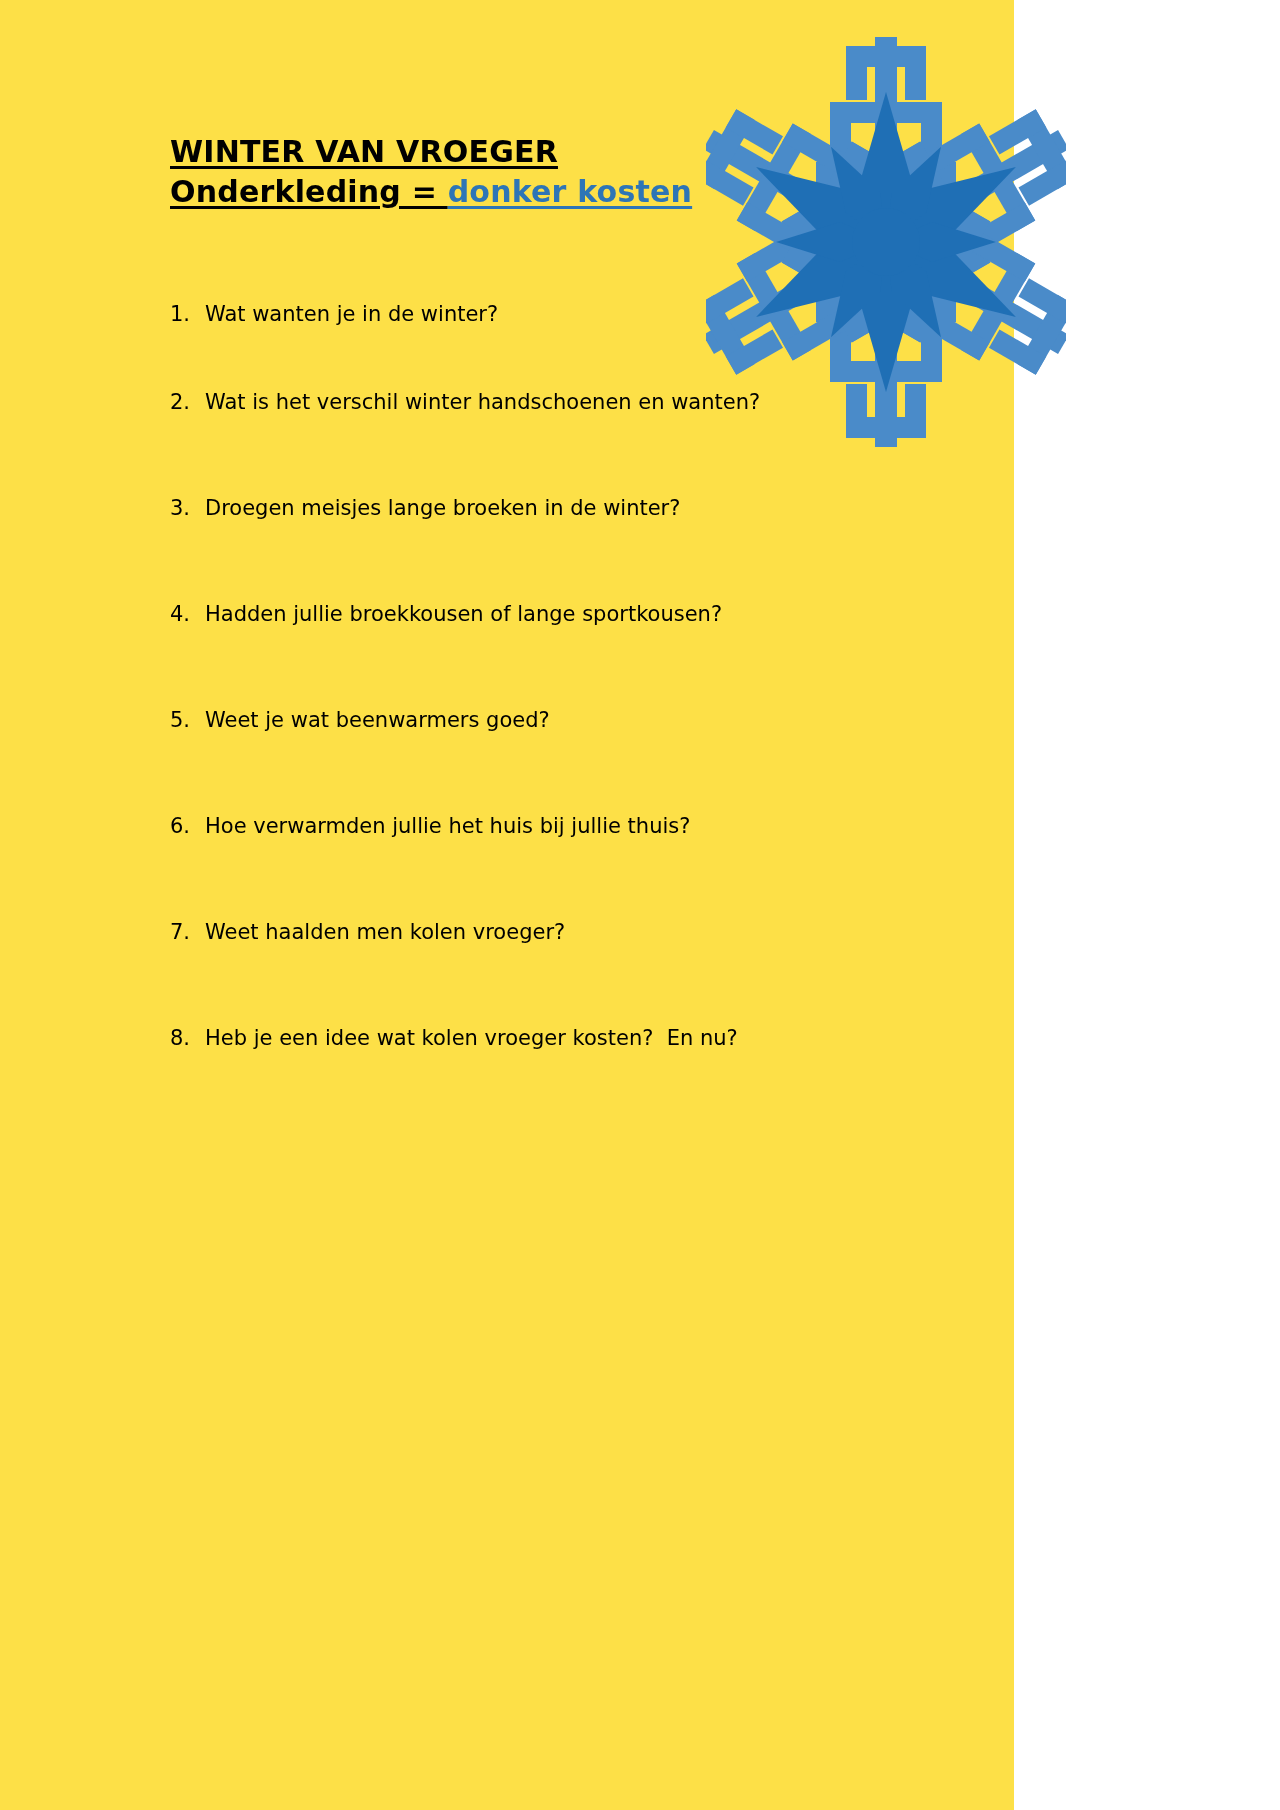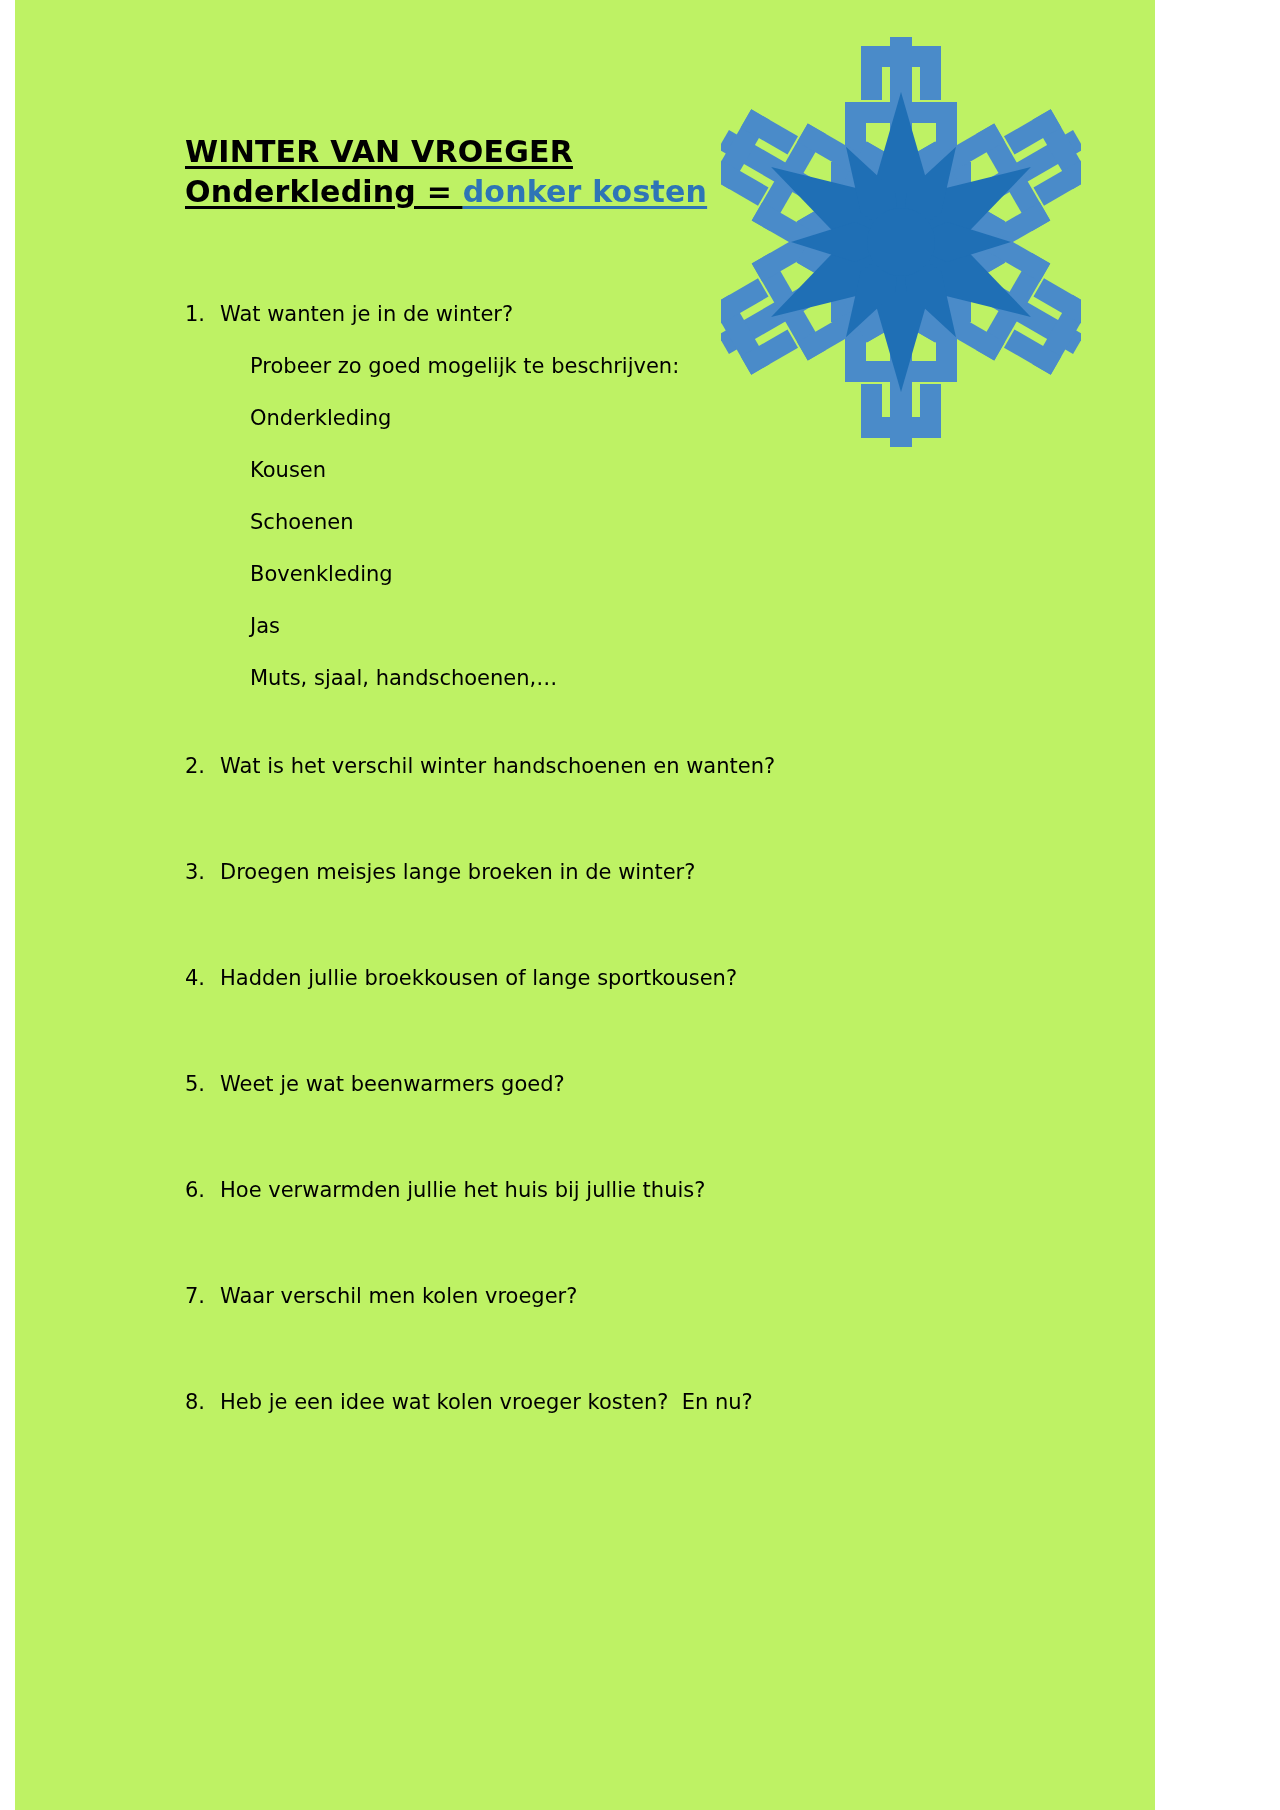--- a/index.html
+++ b/index.html
@@ -13,24 +13,24 @@
     position: relative;
     overflow: hidden;
     font-family: "DejaVu Sans", sans-serif;
     color: #000000;
     -webkit-font-smoothing: antialiased;
   }
 
   
   .page {
     position: absolute;
-    left: 15px; top: 0;
-    width: 1140px;
+    left: 0; top: 0;
+    width: 1014px;
     height: 1810px;
-    background: #bef264;
+    background: #fde047;
   }
 
   
   .snowflake-wrap {
     position: absolute;
     left: 706px;
     top: 28px;
     width: 360px;
     height: 428px;
     pointer-events: none;
@@ -239,29 +239,20 @@
   <div class="heading">
     <div class="heading-line"><span class="u">WINTER VAN VROEGER</span></div>
     <div class="heading-line"><span class="u">Onderkleding = </span><span class="u hl-blue">donker kosten</span></div>
   </div>
 
   <div class="qlist">
 
     <div class="qitem qitem-with-sub">
       <span class="qnum">1.</span>
       <span class="qtext">Wat wanten je in de winter?</span>
-      <ul class="sublist">
-        <li class="subitem">Probeer zo goed mogelijk te beschrijven:</li>
-        <li class="subitem">Onderkleding</li>
-        <li class="subitem">Kousen</li>
-        <li class="subitem">Schoenen</li>
-        <li class="subitem">Bovenkleding</li>
-        <li class="subitem">Jas</li>
-        <li class="subitem">Muts, sjaal, handschoenen,…</li>
-      </ul>
     </div>
 
     <div class="qitem">
       <span class="qnum">2.</span>
       <span class="qtext">Wat is het verschil winter handschoenen en wanten?</span>
     </div>
 
     <div class="qitem">
       <span class="qnum">3.</span>
       <span class="qtext">Droegen meisjes lange broeken in de winter?</span>
@@ -277,21 +268,21 @@
       <span class="qtext">Weet je wat beenwarmers goed?</span>
     </div>
 
     <div class="qitem">
       <span class="qnum">6.</span>
       <span class="qtext">Hoe verwarmden jullie het huis bij jullie thuis?</span>
     </div>
 
     <div class="qitem">
       <span class="qnum">7.</span>
-      <span class="qtext">Waar verschil men kolen vroeger?</span>
+      <span class="qtext">Weet haalden men kolen vroeger?</span>
     </div>
 
     <div class="qitem">
       <span class="qnum">8.</span>
       <span class="qtext">Heb je een idee wat kolen vroeger kosten?  En nu?</span>
     </div>
 
   </div>
 </div>
 

